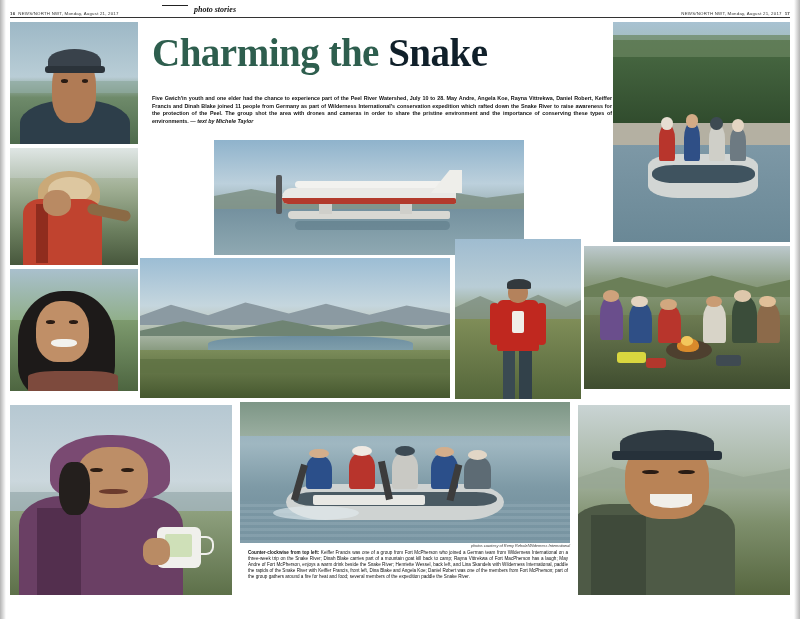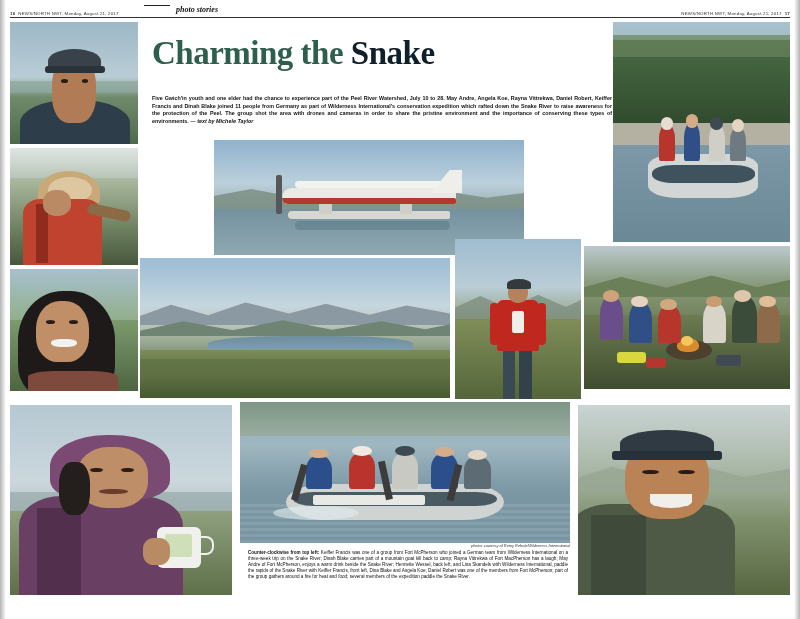--- a/index.html
+++ b/index.html
@@ -43,21 +43,21 @@
   .runhead .folio {
     font-weight: bold;
     margin-right: 3px;
   }
   .runhead-left { left: 10px; }
   .runhead-right { right: 10px; }
 
   .section-tag {
     position: absolute;
     top: 5px;
-    left: 144px;
+    left: 162px;
     display: flex;
     align-items: flex-start;
   }
   .section-tag .bar {
     width: 26px;
     height: 1px;
     background: #222;
     margin-right: 6px;
   }
   .section-tag .txt {
@@ -76,21 +76,21 @@
   }
 
   
   .headline {
     position: absolute;
     left: 152px;
     top: 26px;
     width: 470px;
     font-family: "Liberation Serif", serif;
     font-weight: bold;
-    font-size: 33px;
+    font-size: 39px;
     line-height: 54px;
     color: #2e5e4e;
     letter-spacing: -0.5px;
   }
   .headline .dark { color: #10202a; }
 
   .deck {
     position: absolute;
     left: 152px;
     top: 95px;

